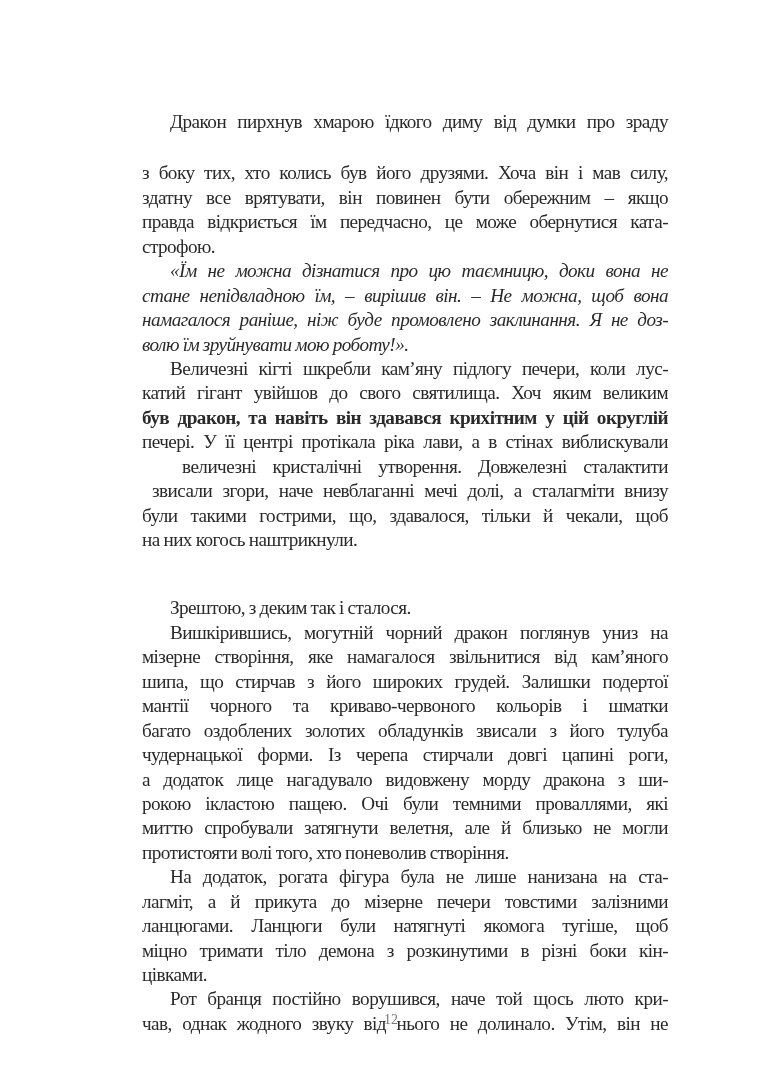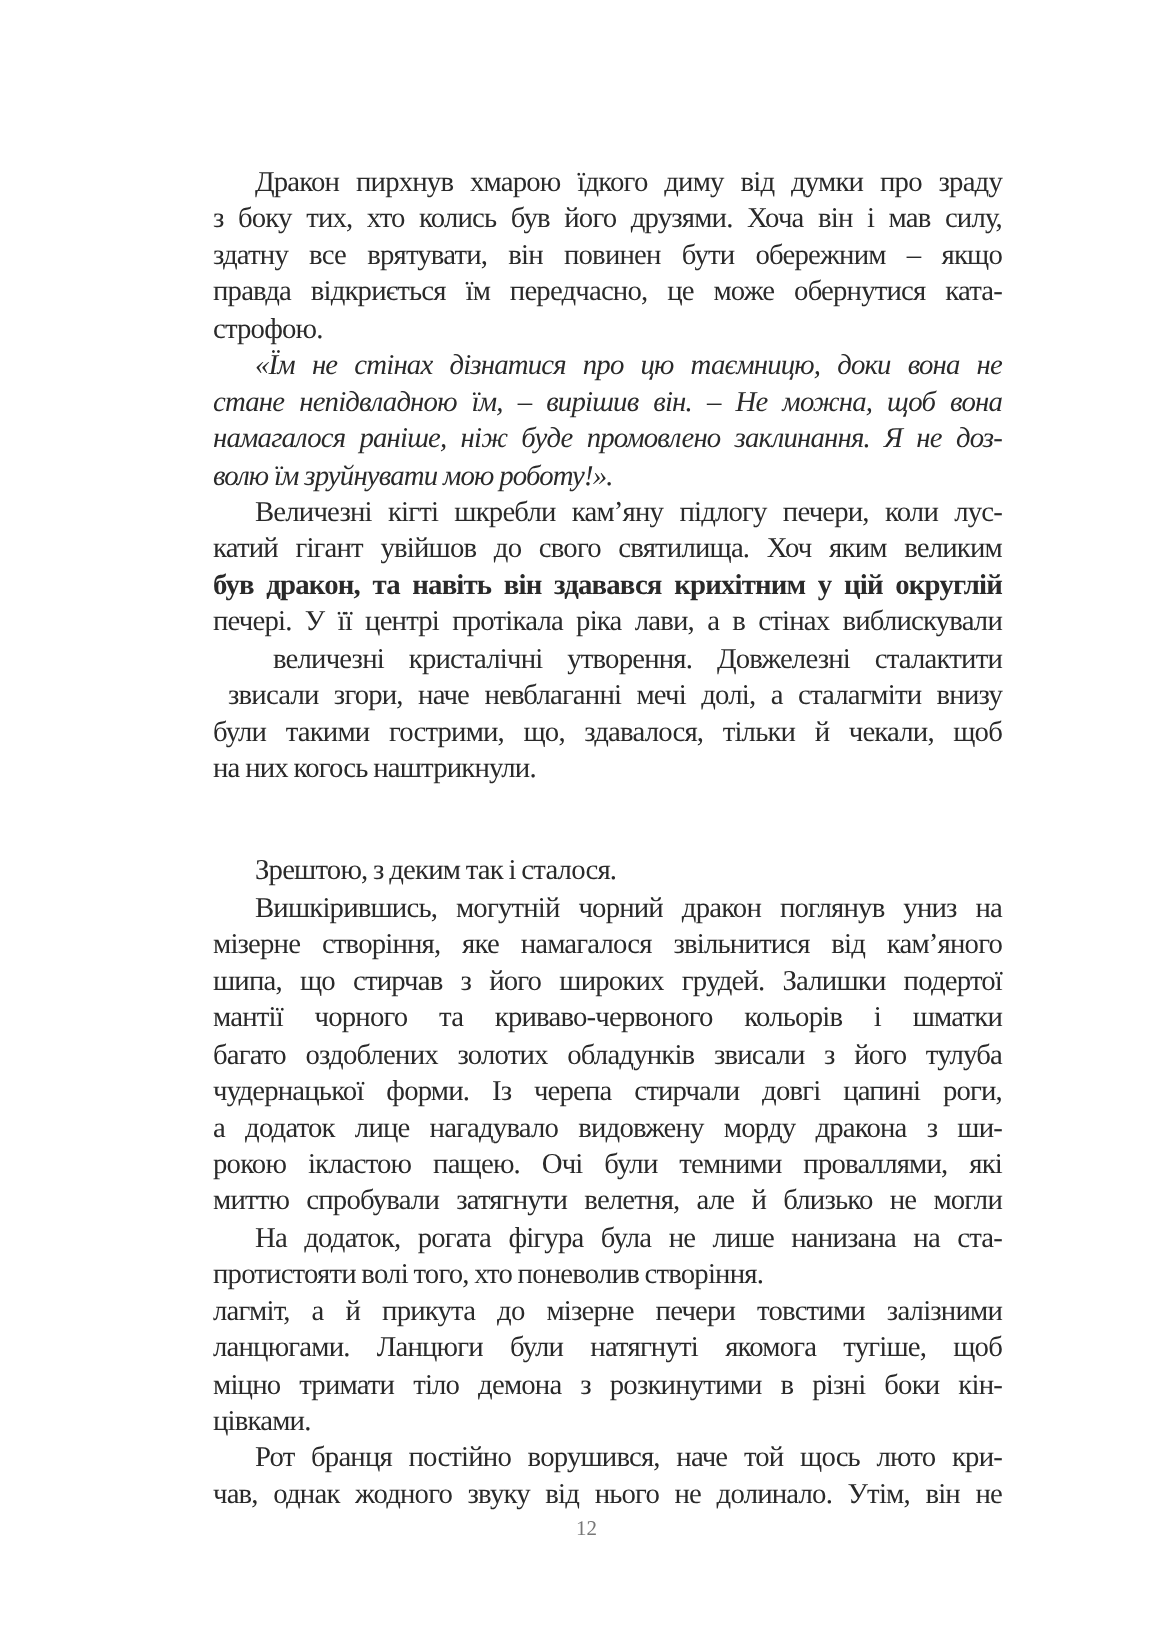--- a/index.html
+++ b/index.html
@@ -60,25 +60,25 @@
       font-size: 14px;
       color: #777777;
     }
   </style>
 </head>
 <body>
 
 <div class="page">
   <div class="text-block" id="text-block">
       <span class="line indent" style="display: block;">Дракон пирхнув хмарою їдкого диму від думки про зраду</span>
-      <span class="line" style="display: block;">з боку тих, хто колись був його друзями. Хоча він і мав силу,</span>
+      <span class="line" style="display: block; margin-top: 27px;">з боку тих, хто колись був його друзями. Хоча він і мав силу,</span>
       <span class="line" style="display: block;">здатну все врятувати, він повинен бути обережним – якщо</span>
       <span class="line" style="display: block;">правда відкриється їм передчасно, це може обернутися ката-</span>
       <span class="line last" style="display: block;">строфою.</span>
-      <span class="line indent italic" style="display: block;">«Їм не стінах дізнатися про цю таємницю, доки вона не</span>
+      <span class="line indent italic" style="display: block;">«Їм не можна дізнатися про цю таємницю, доки вона не</span>
       <span class="line italic" style="display: block;">стане непідвладною їм, – вирішив він. – Не можна, щоб вона</span>
       <span class="line italic" style="display: block;">намагалося раніше, ніж буде промовлено заклинання. Я не доз-</span>
       <span class="line last italic" style="display: block;">волю їм зруйнувати мою роботу!».</span>
       <span class="line indent" style="display: block;">Величезні кігті шкребли кам’яну підлогу печери, коли лус-</span>
       <span class="line" style="display: block;">катий гігант увійшов до свого святилища. Хоч яким великим</span>
       <span class="line" style="display: block; font-weight: bold;">був дракон, та навіть він здавався крихітним у цій округлій</span>
       <span class="line" style="display: block;">печері. У її центрі протікала ріка лави, а в стінах виблискували</span>
       <span class="line" style="display: block; margin-left: 40px;">величезні кристалічні утворення. Довжелезні сталактити</span>
       <span class="line" style="display: block; margin-left: 10px;">звисали згори, наче невблаганні мечі долі, а сталагміти внизу</span>
       <span class="line" style="display: block;">були такими гострими, що, здавалося, тільки й чекали, щоб</span>
@@ -86,22 +86,22 @@
       <span class="line indent last" style="display: block; margin-top: 44px;">Зрештою, з деким так і сталося.</span>
       <span class="line indent" style="display: block;">Вишкірившись, могутній чорний дракон поглянув униз на</span>
       <span class="line" style="display: block;">мізерне створіння, яке намагалося звільнитися від кам’яного</span>
       <span class="line" style="display: block;">шипа, що стирчав з його широких грудей. Залишки подертої</span>
       <span class="line" style="display: block;">мантії чорного та криваво-червоного кольорів і шматки</span>
       <span class="line" style="display: block;">багато оздоблених золотих обладунків звисали з його тулуба</span>
       <span class="line" style="display: block;">чудернацької форми. Із черепа стирчали довгі цапині роги,</span>
       <span class="line" style="display: block;">а додаток лице нагадувало видовжену морду дракона з ши-</span>
       <span class="line" style="display: block;">рокою ікластою пащею. Очі були темними проваллями, які</span>
       <span class="line" style="display: block;">миттю спробували затягнути велетня, але й близько не могли</span>
+      <span class="line last" style="display: block;">протистояти волі того, хто поневолив створіння.</span>
       <span class="line indent" style="display: block;">На додаток, рогата фігура була не лише нанизана на ста-</span>
-      <span class="line last" style="display: block;">протистояти волі того, хто поневолив створіння.</span>
       <span class="line" style="display: block;">лагміт, а й прикута до мізерне печери товстими залізними</span>
       <span class="line" style="display: block;">ланцюгами. Ланцюги були натягнуті якомога тугіше, щоб</span>
       <span class="line" style="display: block;">міцно тримати тіло демона з розкинутими в різні боки кін-</span>
       <span class="line last" style="display: block;">цівками.</span>
       <span class="line indent" style="display: block;">Рот бранця постійно ворушився, наче той щось люто кри-</span>
       <span class="line" style="display: block;">чав, однак жодного звуку від нього не долинало. Утім, він не</span>
     </div>
   <div class="page-number">12</div>
 </div>
 

